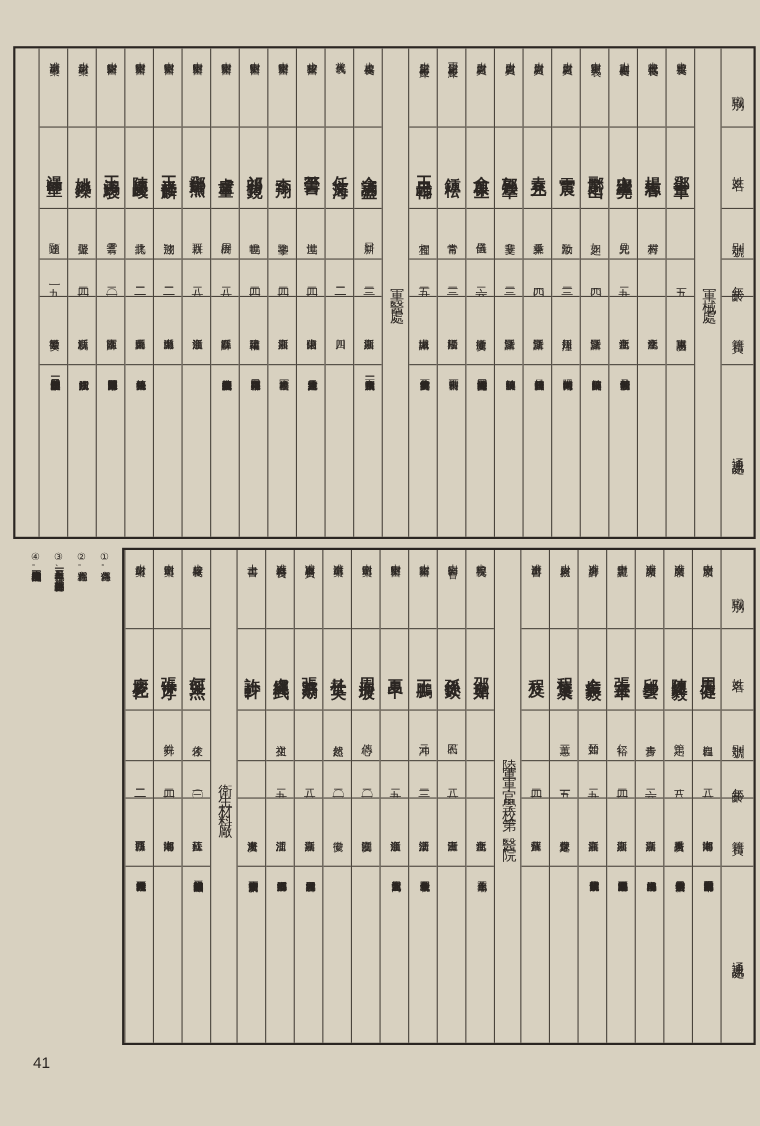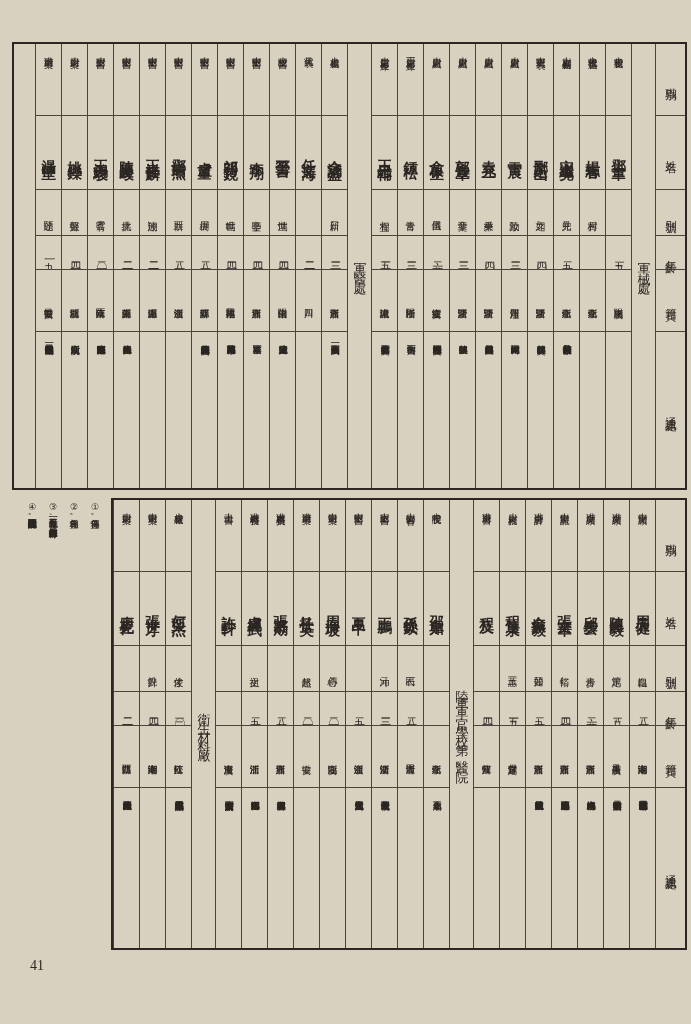--- a/index.html
+++ b/index.html
@@ -45,21 +45,21 @@
   }
   .h0{height:72px}.h1{height:74px}.h2{height:46px}.h3{height:34px}.h4{height:62px}
   .h5{flex:1;border-bottom:none;}
   .footnotes{
     writing-mode:vertical-rl;text-orientation:upright;
     height:238px;margin:4px 10px 0 0;font-size:9px;line-height:1.55;
   }
   .footnotes .note{margin-left:7px;}
   .page-number{
     position:absolute;left:30px;bottom:50px;font-size:14px;
-    font-family:Liberation Serif, serif;
+    font-family:Liberation Sans, sans-serif;
   }
 </style>
 </head>
 <body>
 
 <div class="page">
   <div class="rtable upper" id="upper-table">
       <div class="col header-strip">
         <div class="hcell h0">職別</div>
         <div class="hcell h1">姓名</div>

